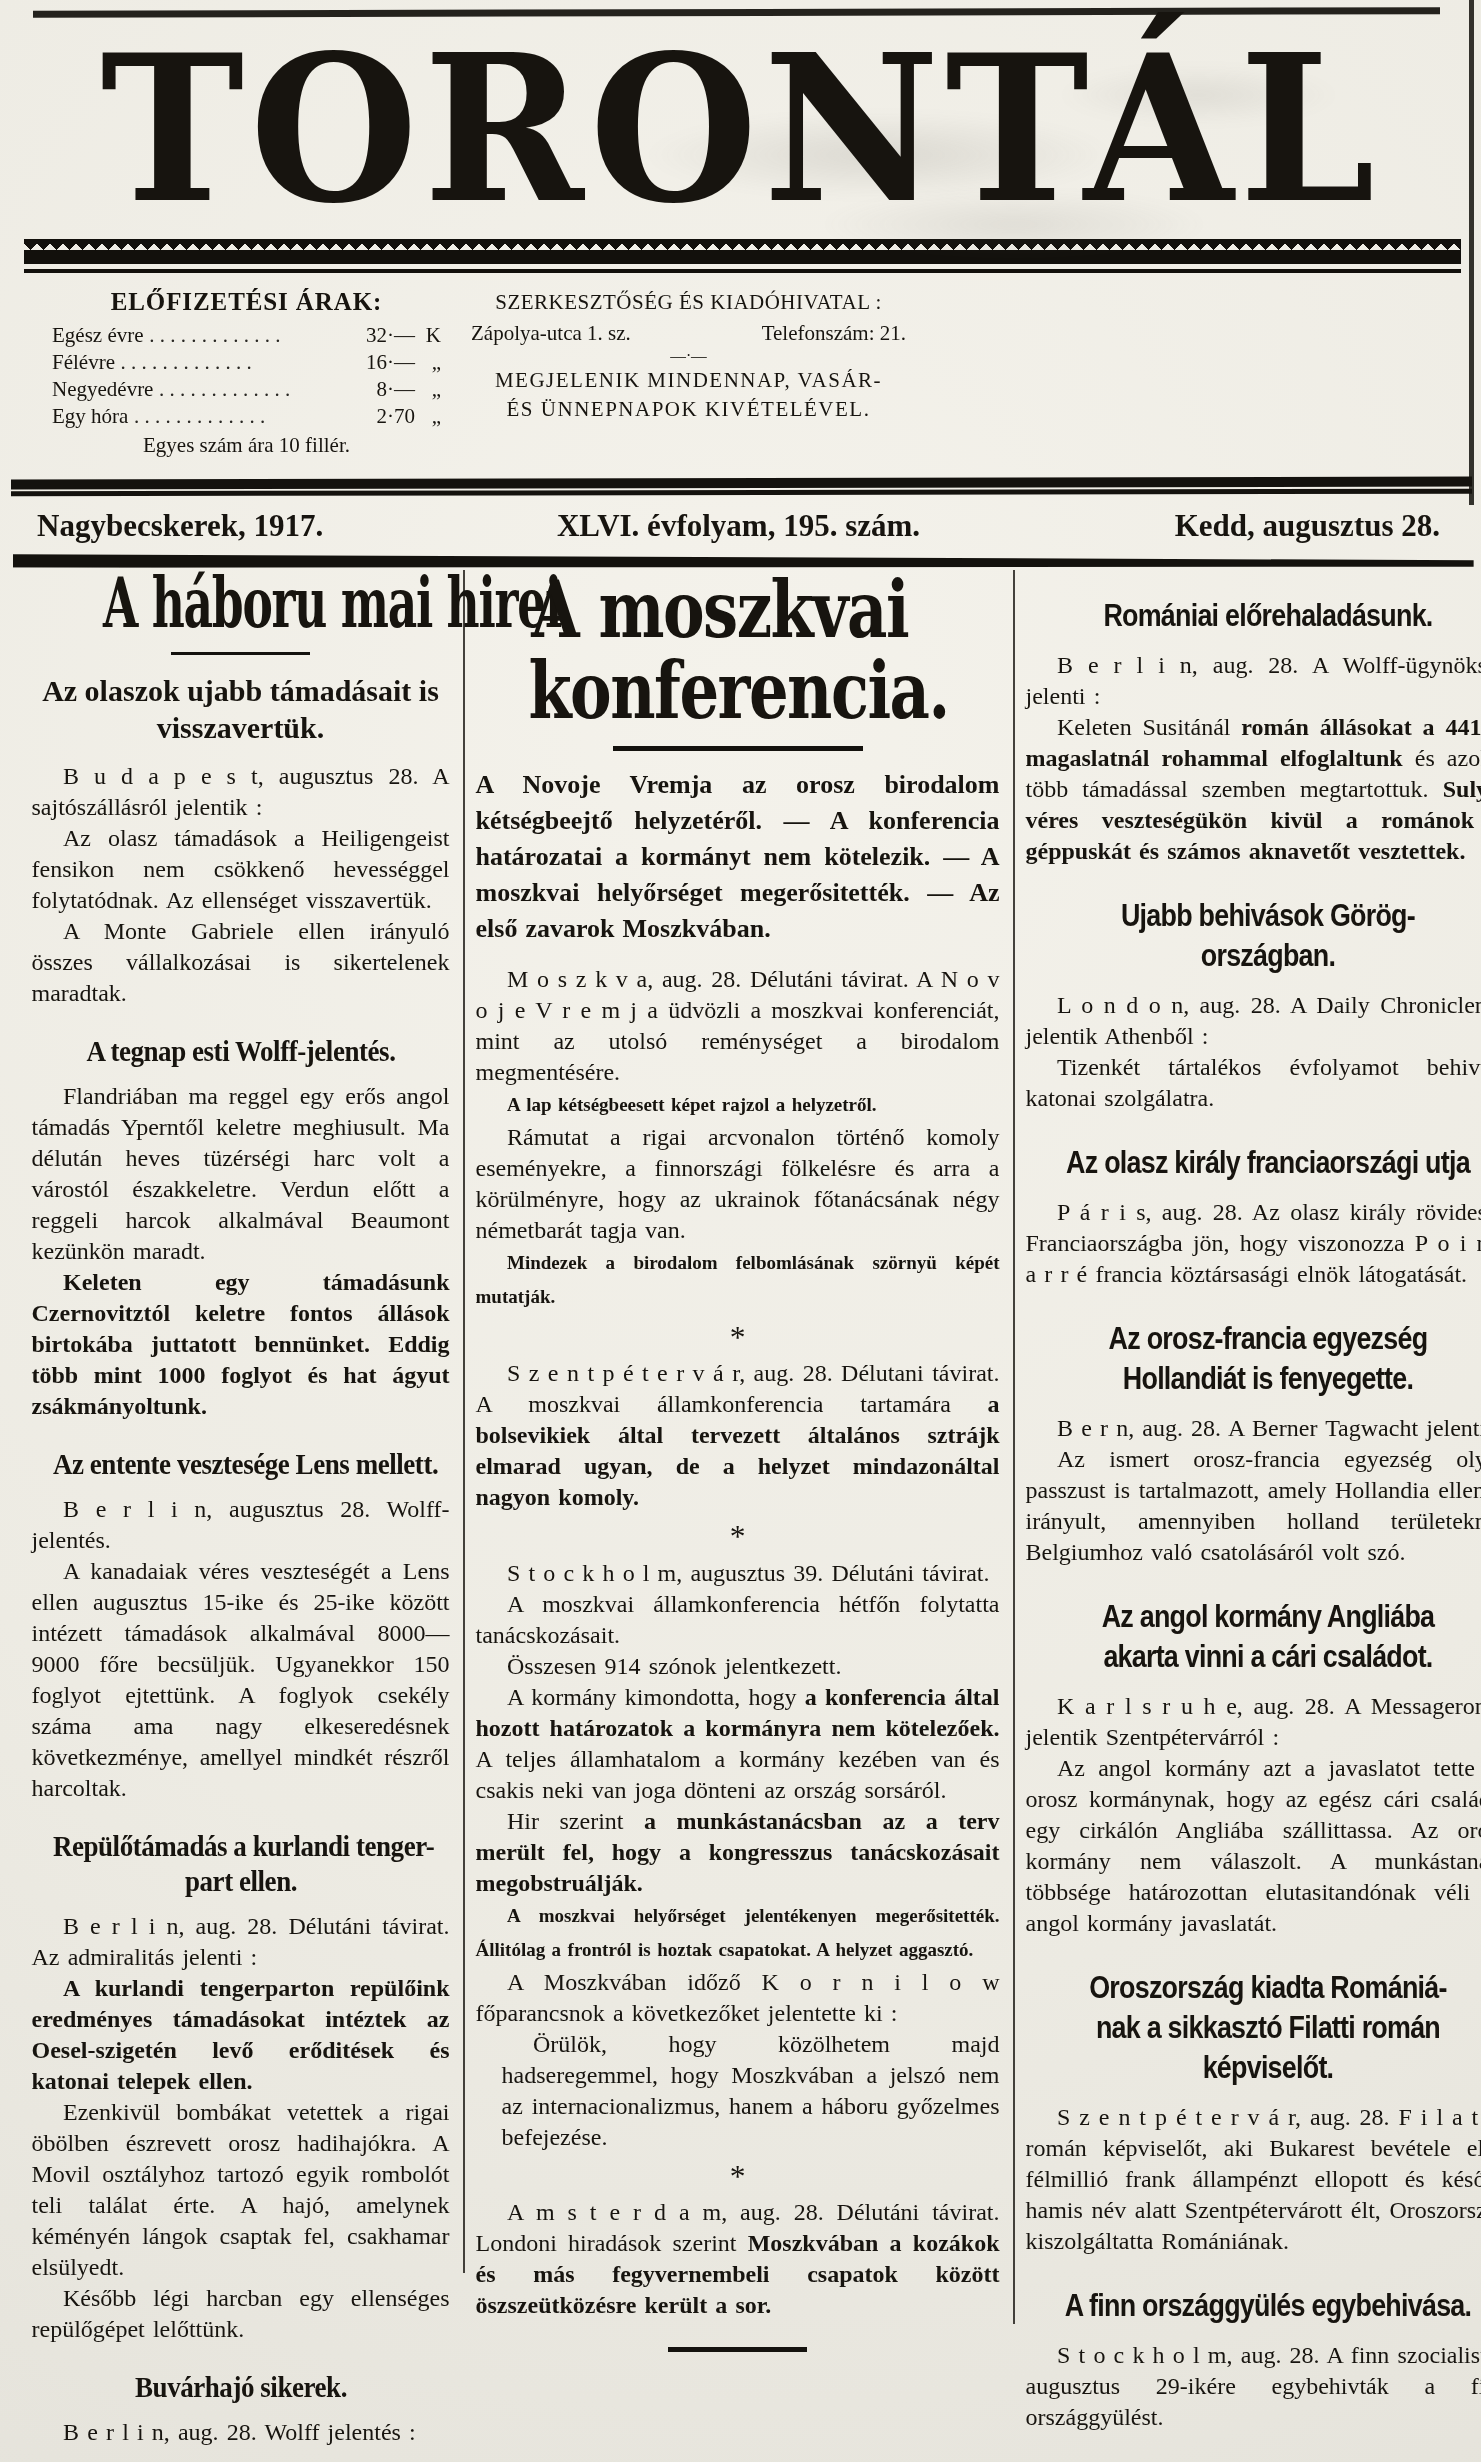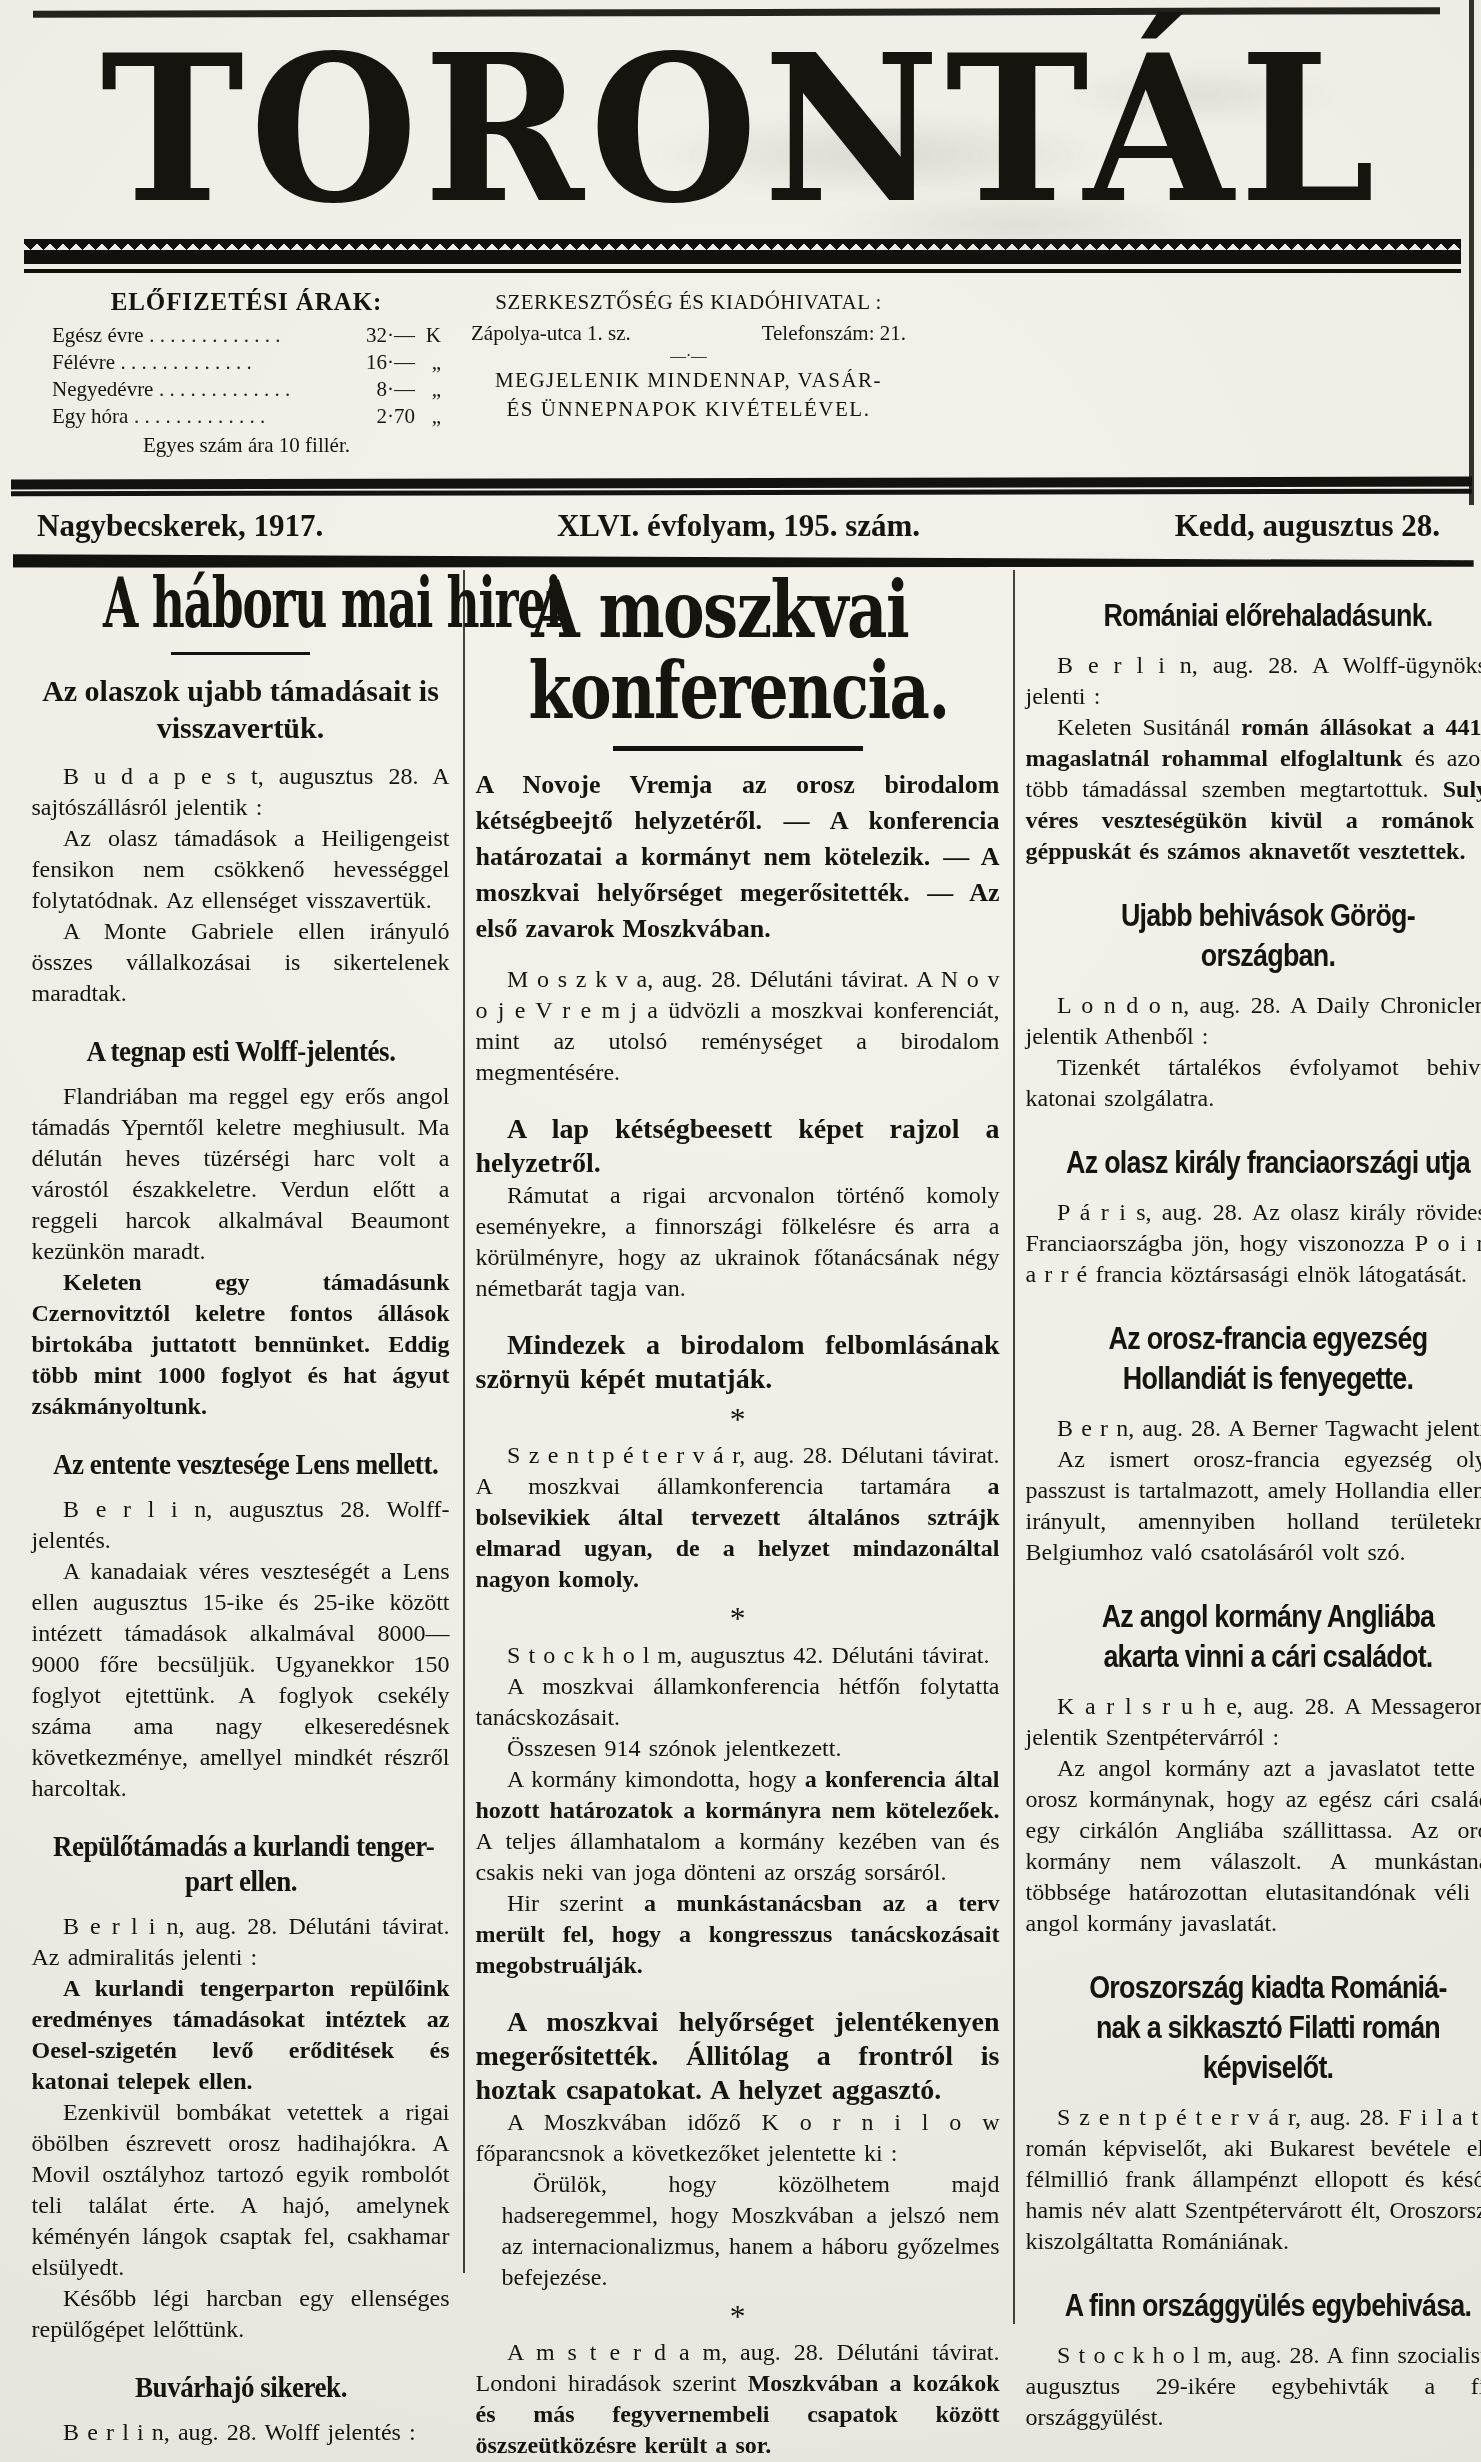--- a/index.html
+++ b/index.html
@@ -49,21 +49,21 @@
   
   .cols{position:absolute;left:31.5px;right:11px;top:567px;bottom:0;display:grid;grid-template-columns:418px 524px auto;column-gap:26px;}
   .colrule{position:absolute;width:1.9px;background:rgba(24,21,16,.8);}
   .r1{left:463px;top:570px;height:1703px;}
   .r2{left:1013px;top:570px;height:1754px;}
   .col{font-family:"Liberation Serif","DejaVu Serif",serif;font-size:24px;line-height:31px;text-align:justify;}
   .para{margin:0;text-indent:31.5px;word-spacing:.09em;}
   .para.quote{margin-left:26px;}
   .b{font-weight:700;}
   .para.allb{font-weight:700;}
-  .para.big{font-weight:700;font-size:28px;line-height:34px;margin-top:24px;}
+  .para.big{font-weight:700;font-size:19px;line-height:34px;}
   .h1b{font-family:"DejaVu Serif",serif;font-weight:700;margin-top:1.9px;}
   .c1h{font-size:69px;line-height:.98;letter-spacing:-1.9px;transform:scaleX(.66);transform-origin:50% 0;text-align:center;}
   .c1h .h1line{white-space:nowrap;}
   .c2h{font-size:78px;line-height:1.04;letter-spacing:-1.9px;transform:scaleX(.8);transform-origin:50% 0;}
   .c2h .h1line{white-space:nowrap;}
   .h1line.al{text-align:left;padding-left:3.7px;}
   .h1line.ar{text-align:right;padding-right:7.4px;}
   .h1line.ac{text-align:center;}
   .shortrule{background:#14120e;margin:15px auto 16.7px;}
   .deck{font-weight:700;text-align:center;font-size:30px;line-height:37px;margin:3.7px 0 15px;white-space:pre-line;}
@@ -180,21 +180,21 @@
         </div>
         <div class="shortrule" style="width: 250px; height: 4.6px;"></div>
         <div class="lead">A Novoje Vremja az orosz birodalom kétségbeejtő helyzetéről. — A konferencia határozatai a kormányt nem kötelezik. — A moszkvai helyőrséget megerősitették. — Az első zavarok Moszkvában.</div>
         <p class="para "><span>M o s z k v a,  aug. 28. Délutáni távirat. A N o v o j e  V r e m j a üdvözli a moszkvai konferenciát, mint az utolsó reménységet a birodalom megmentésére.</span></p>
         <p class="para big"><span>A lap kétségbeesett képet rajzol a helyzetről.</span></p>
         <p class="para "><span>Rámutat a rigai arcvonalon történő komoly eseményekre, a finnországi fölkelésre és arra a körülményre, hogy az ukrainok főtanácsának négy németbarát tagja van.</span></p>
         <p class="para big"><span>Mindezek a birodalom felbomlásának szörnyü képét mutatják.</span></p>
         <div class="star">*</div>
         <p class="para "><span>S z e n t p é t e r v á r,  aug. 28. Délutani távirat. A moszkvai államkonferencia tartamára </span><span class="b">a bolsevikiek által tervezett általános sztrájk elmarad ugyan, de a helyzet mindazonáltal nagyon komoly.</span></p>
         <div class="star">*</div>
-        <p class="para "><span>S t o c k h o l m,  augusztus 42. Délutáni távirat.</span></p>
+        <p class="para "><span>S t o c k h o l m,  augusztus 39. Délutáni távirat.</span></p>
         <p class="para "><span>A moszkvai államkonferencia hétfőn folytatta tanácskozásait.</span></p>
         <p class="para "><span>Összesen 914 szónok jelentkezett.</span></p>
         <p class="para "><span>A kormány kimondotta, hogy </span><span class="b">a konferencia által hozott határozatok a kormányra nem kötelezőek.</span><span> A teljes államhatalom a kormány kezében van és csakis neki van joga dönteni az ország sorsáról.</span></p>
         <p class="para "><span>Hir szerint </span><span class="b">a munkástanácsban az a terv merült fel, hogy a kongresszus tanácskozásait megobstruálják.</span></p>
         <p class="para big"><span>A moszkvai helyőrséget jelentékenyen megerősitették. Állitólag a frontról is hoztak csapatokat. A helyzet aggasztó.</span></p>
         <p class="para "><span>A Moszkvában időző K o r n i l o w  főparancsnok a következőket jelentette ki :</span></p>
         <p class="para quote"><span>Örülök, hogy közölhetem majd hadseregemmel, hogy Moszkvában a jelszó nem az internacionalizmus, hanem a háboru győzelmes befejezése.</span></p>
         <div class="star">*</div>
         <p class="para "><span>A m s t e r d a m,  aug. 28. Délutáni távirat. Londoni hiradások szerint </span><span class="b">Moszkvában a kozákok és más fegyvernembeli csapatok között öszszeütközésre került a sor.</span></p>
         <div class="endrule"></div>

